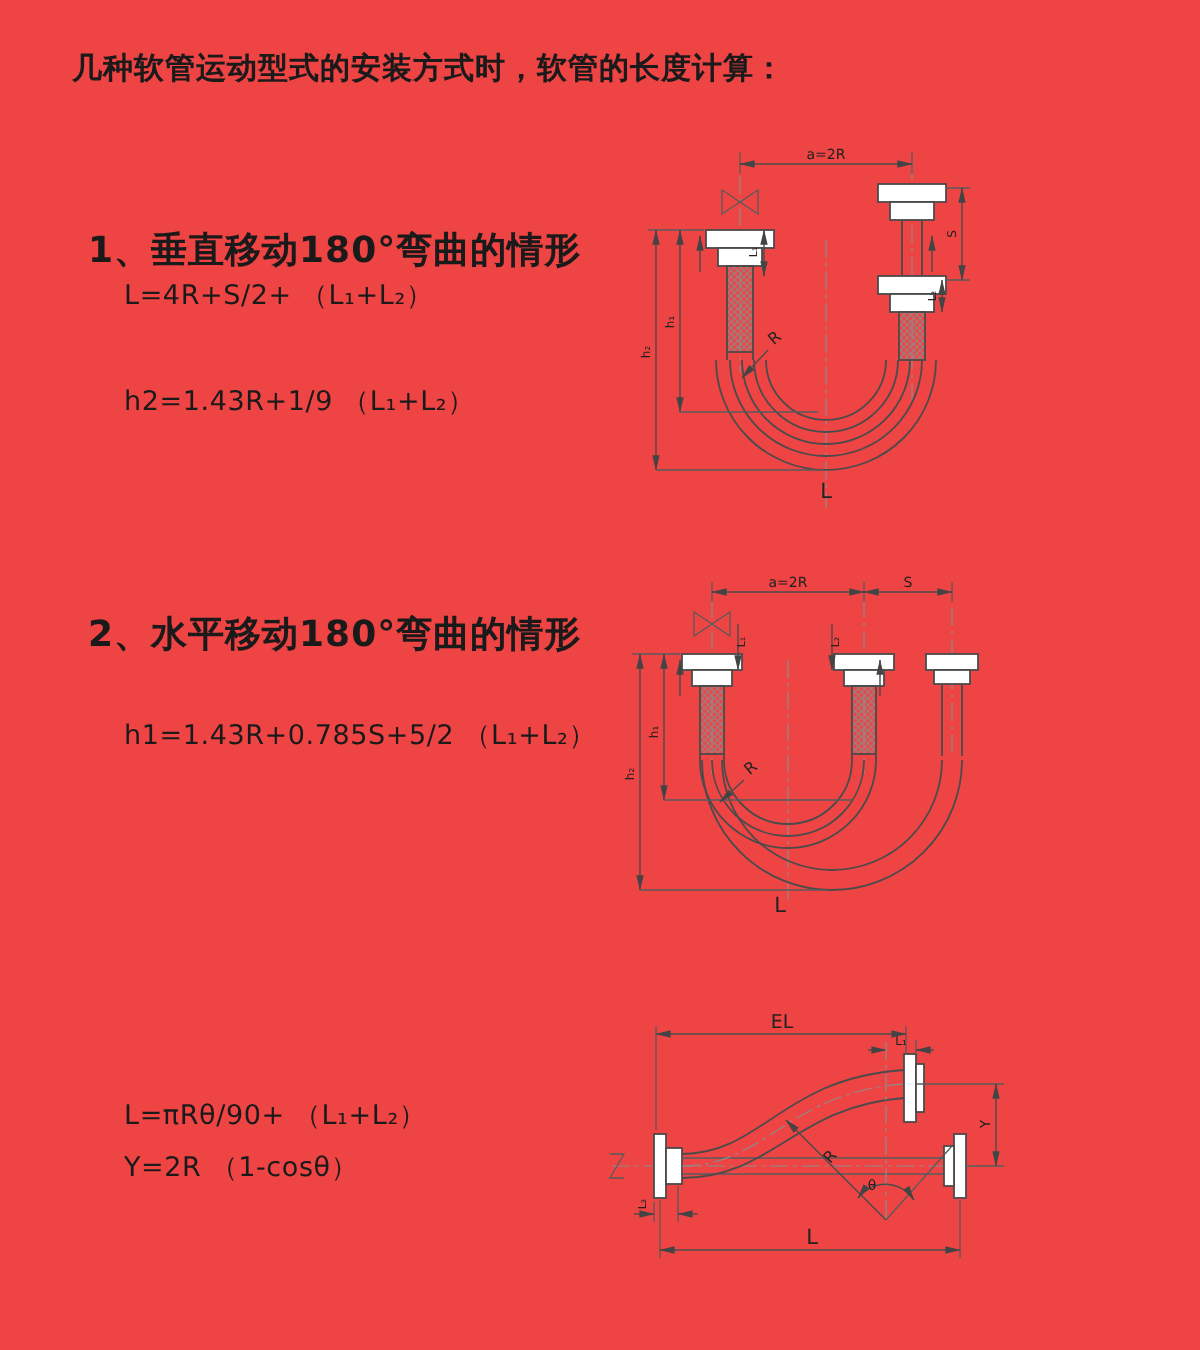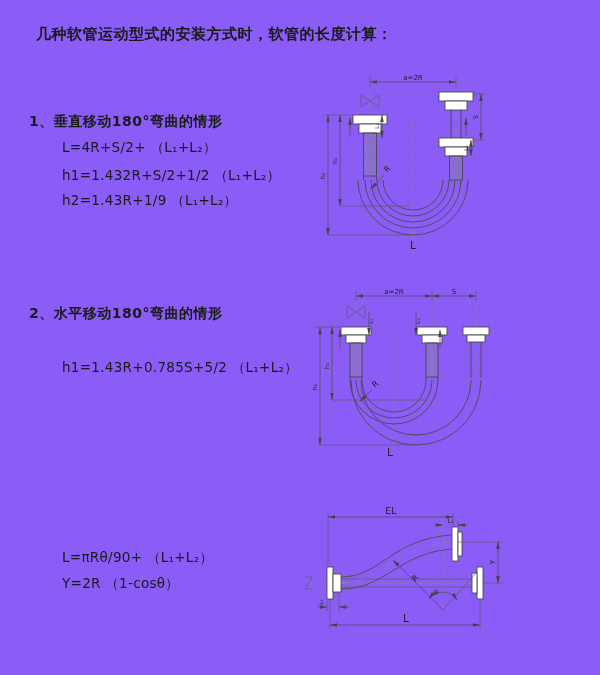--- a/index.html
+++ b/index.html
@@ -1,24 +1,24 @@
 <!DOCTYPE html>
 <html><head>
 <meta charset="utf-8">
 <style>
   html,body { margin:0; padding:0; background:#ffffff; }
   .page {
-    position:relative; width:600px; height:675px; background:#8b5cf6;
+    position:relative; width:600px; height:675px; background:#ef4444;
     font-family:"DejaVu Sans","Liberation Sans",sans-serif; color:#1a1a1a; overflow:hidden;
   }
   .title {
     position:absolute; left:36px; top:25px; font-size:15px; font-weight:bold; letter-spacing:0.5px;
   }
   .sec-heading {
-    position:absolute; left:29px; font-size:14px; font-weight:bold; letter-spacing:0.5px; white-space:nowrap;
+    position:absolute; left:44px; font-size:18px; font-weight:bold; letter-spacing:0.5px; white-space:nowrap;
   }
   .formula {
     position:absolute; left:62px; font-size:13.5px; letter-spacing:0.3px; white-space:nowrap;
   }
   .diagram { position:absolute; }
   svg text { font-family:"DejaVu Sans","Liberation Sans",sans-serif; fill:#222222; }
   .t55 { font-size:5.5px; } .t6 { font-size:6px; } .t7 { font-size:7px; }
   .t8 { font-size:8px; } .t9 { font-size:9.5px; } .t10 { font-size:10.5px; }
   .ln { fill:none; stroke:#4b4b4b; stroke-width:0.9; }
   .tn { fill:none; stroke:#5a5a5a; stroke-width:0.65; }
@@ -42,21 +42,20 @@
       </pattern>
     </defs>
   </svg>
 
   <div class="title">几种软管运动型式的安装方式时，软管的长度计算：</div>
 
   <div class="sec-heading" style="top:113px">
     <span>1、</span><span>垂直移动180°弯曲的情形</span>
   </div>
   <div class="formula" style="top:139px">L=4R+S/2+ （L₁+L₂）</div>
-  <div class="formula" style="top:167px">h1=1.432R+S/2+1/2 （L₁+L₂）</div>
   <div class="formula" style="top:192px">h2=1.43R+1/9 （L₁+L₂）</div>
 
   <svg class="diagram" style="left:308px;top:68px" width="285" height="195" viewBox="0 0 285 195">
     <g>
       <path class="cl" d="M62,20 V118"></path>
       <path class="cl" d="M148,13 V132"></path>
       <path class="cl" d="M105,52 V186"></path>
     </g>
     <g>
       <path class="tn" d="M62,8 V19 M148,8 V19"></path>

